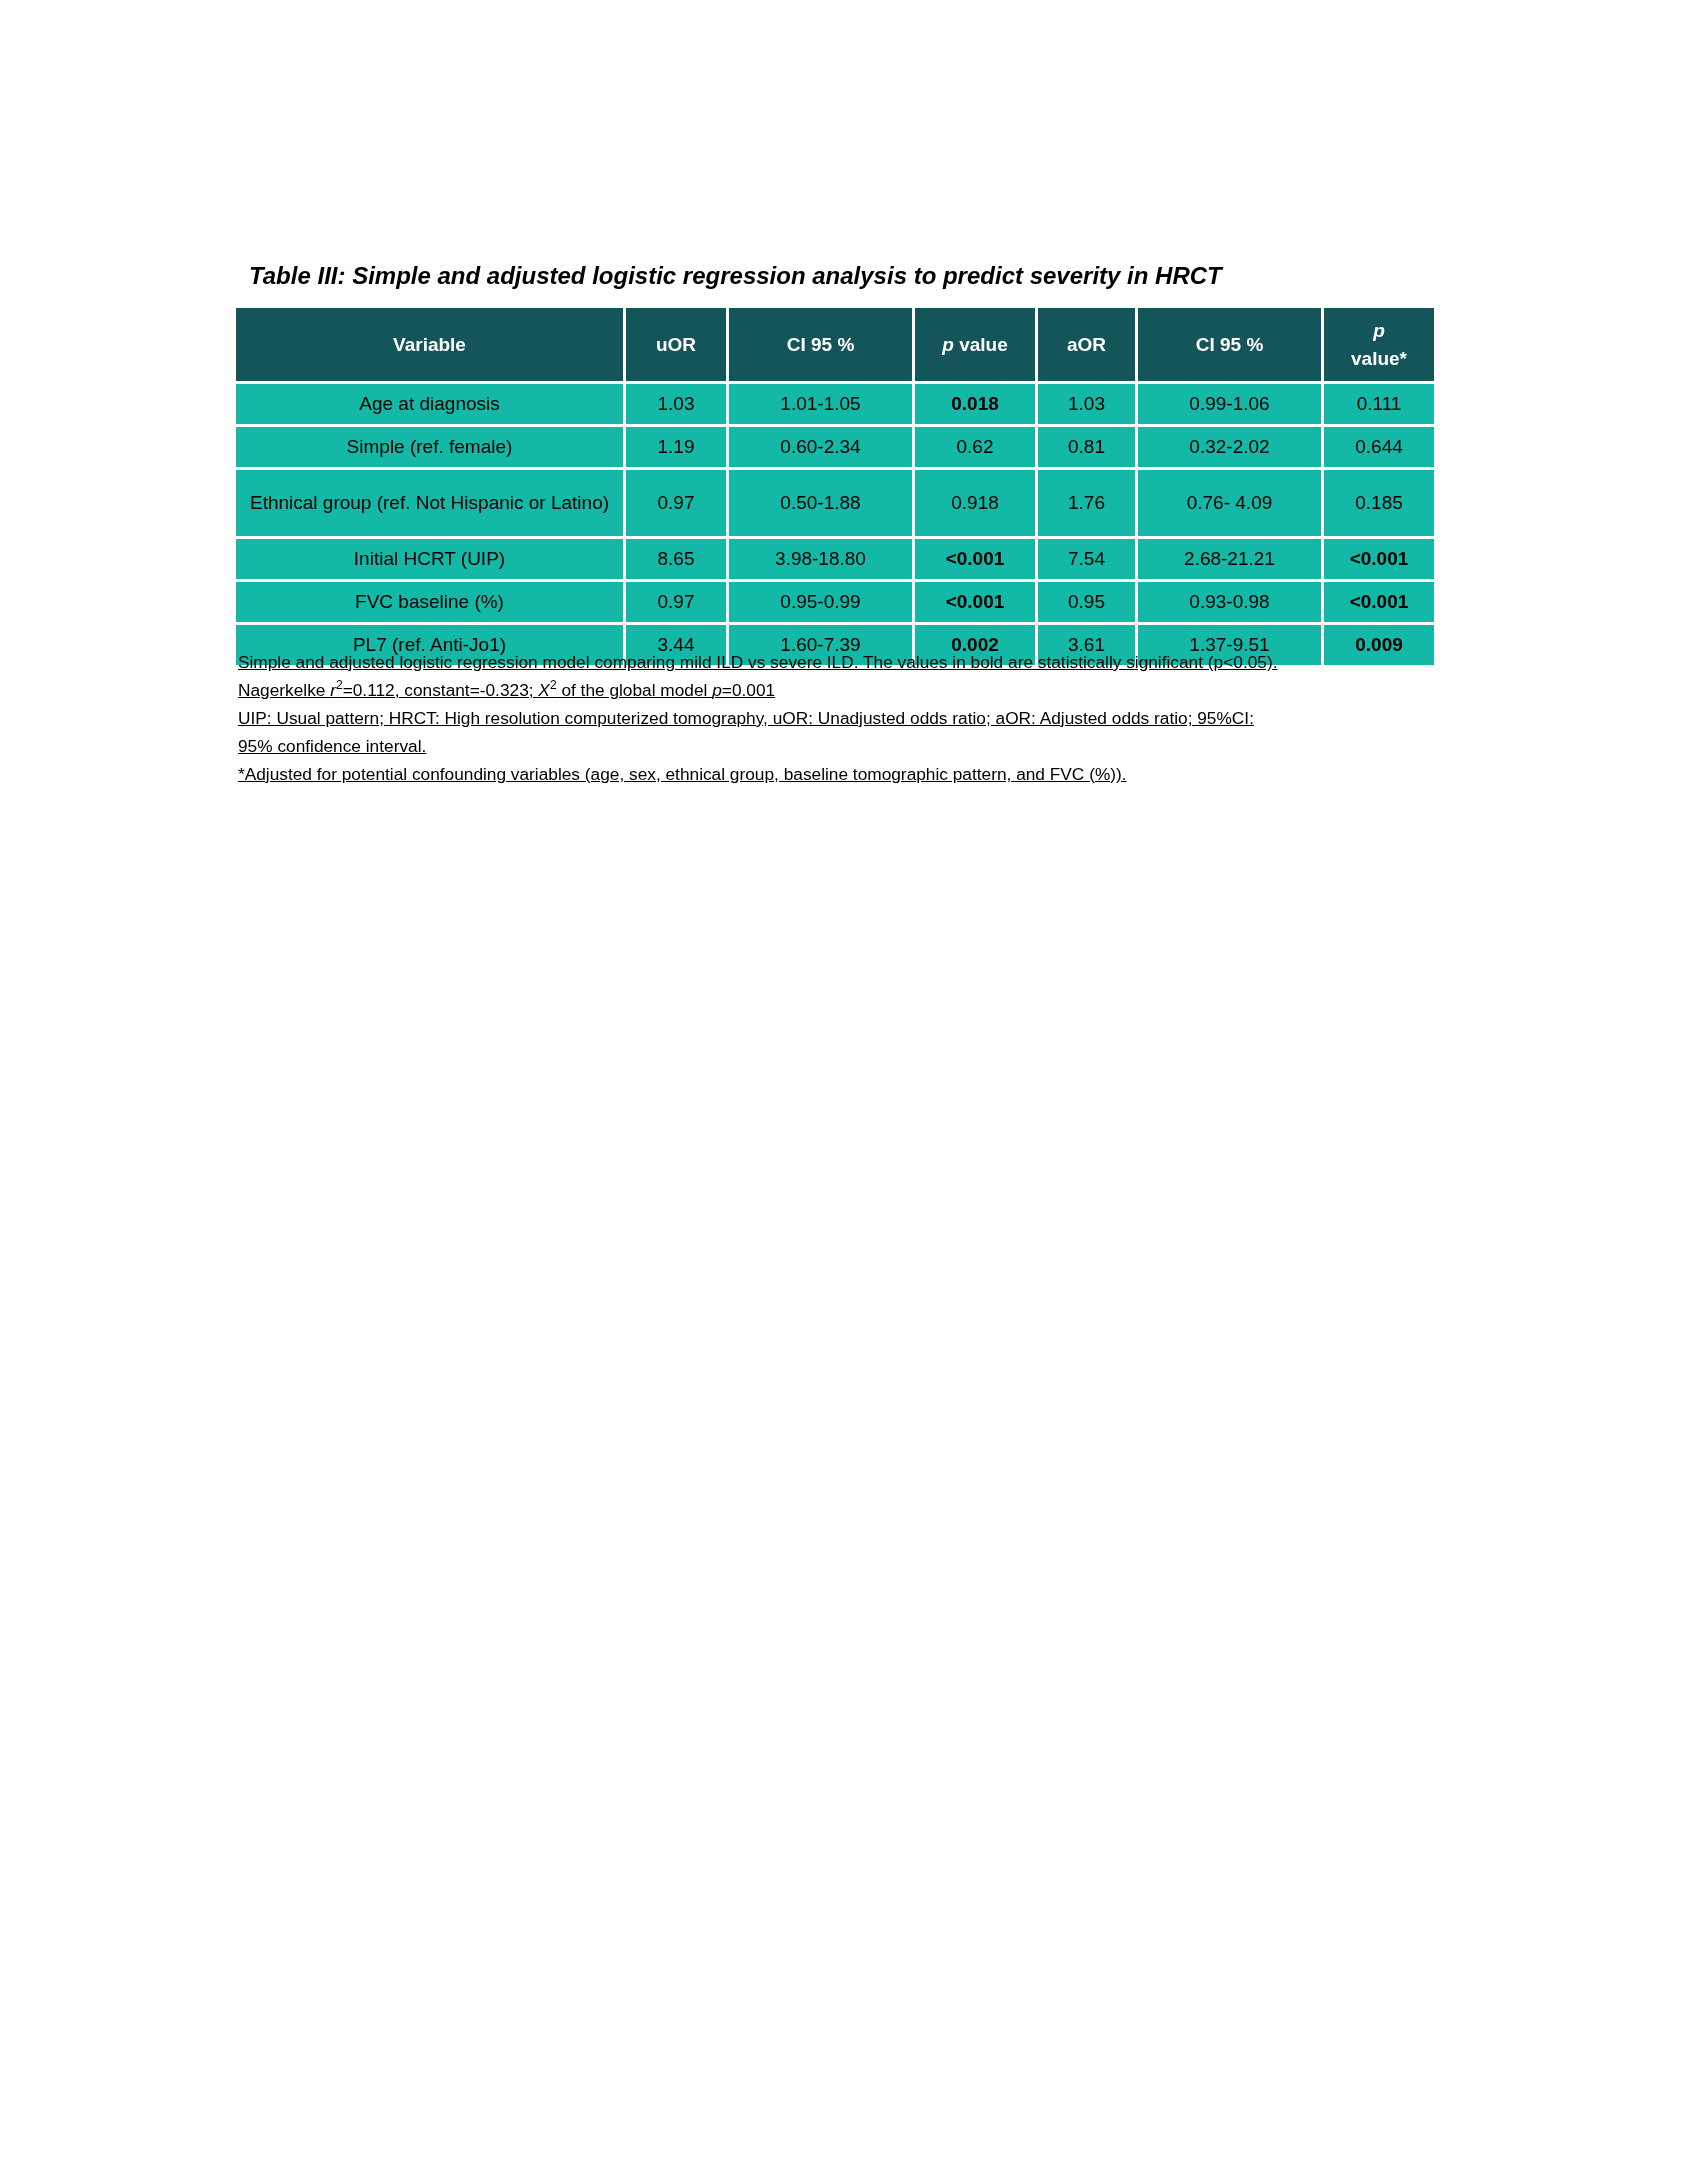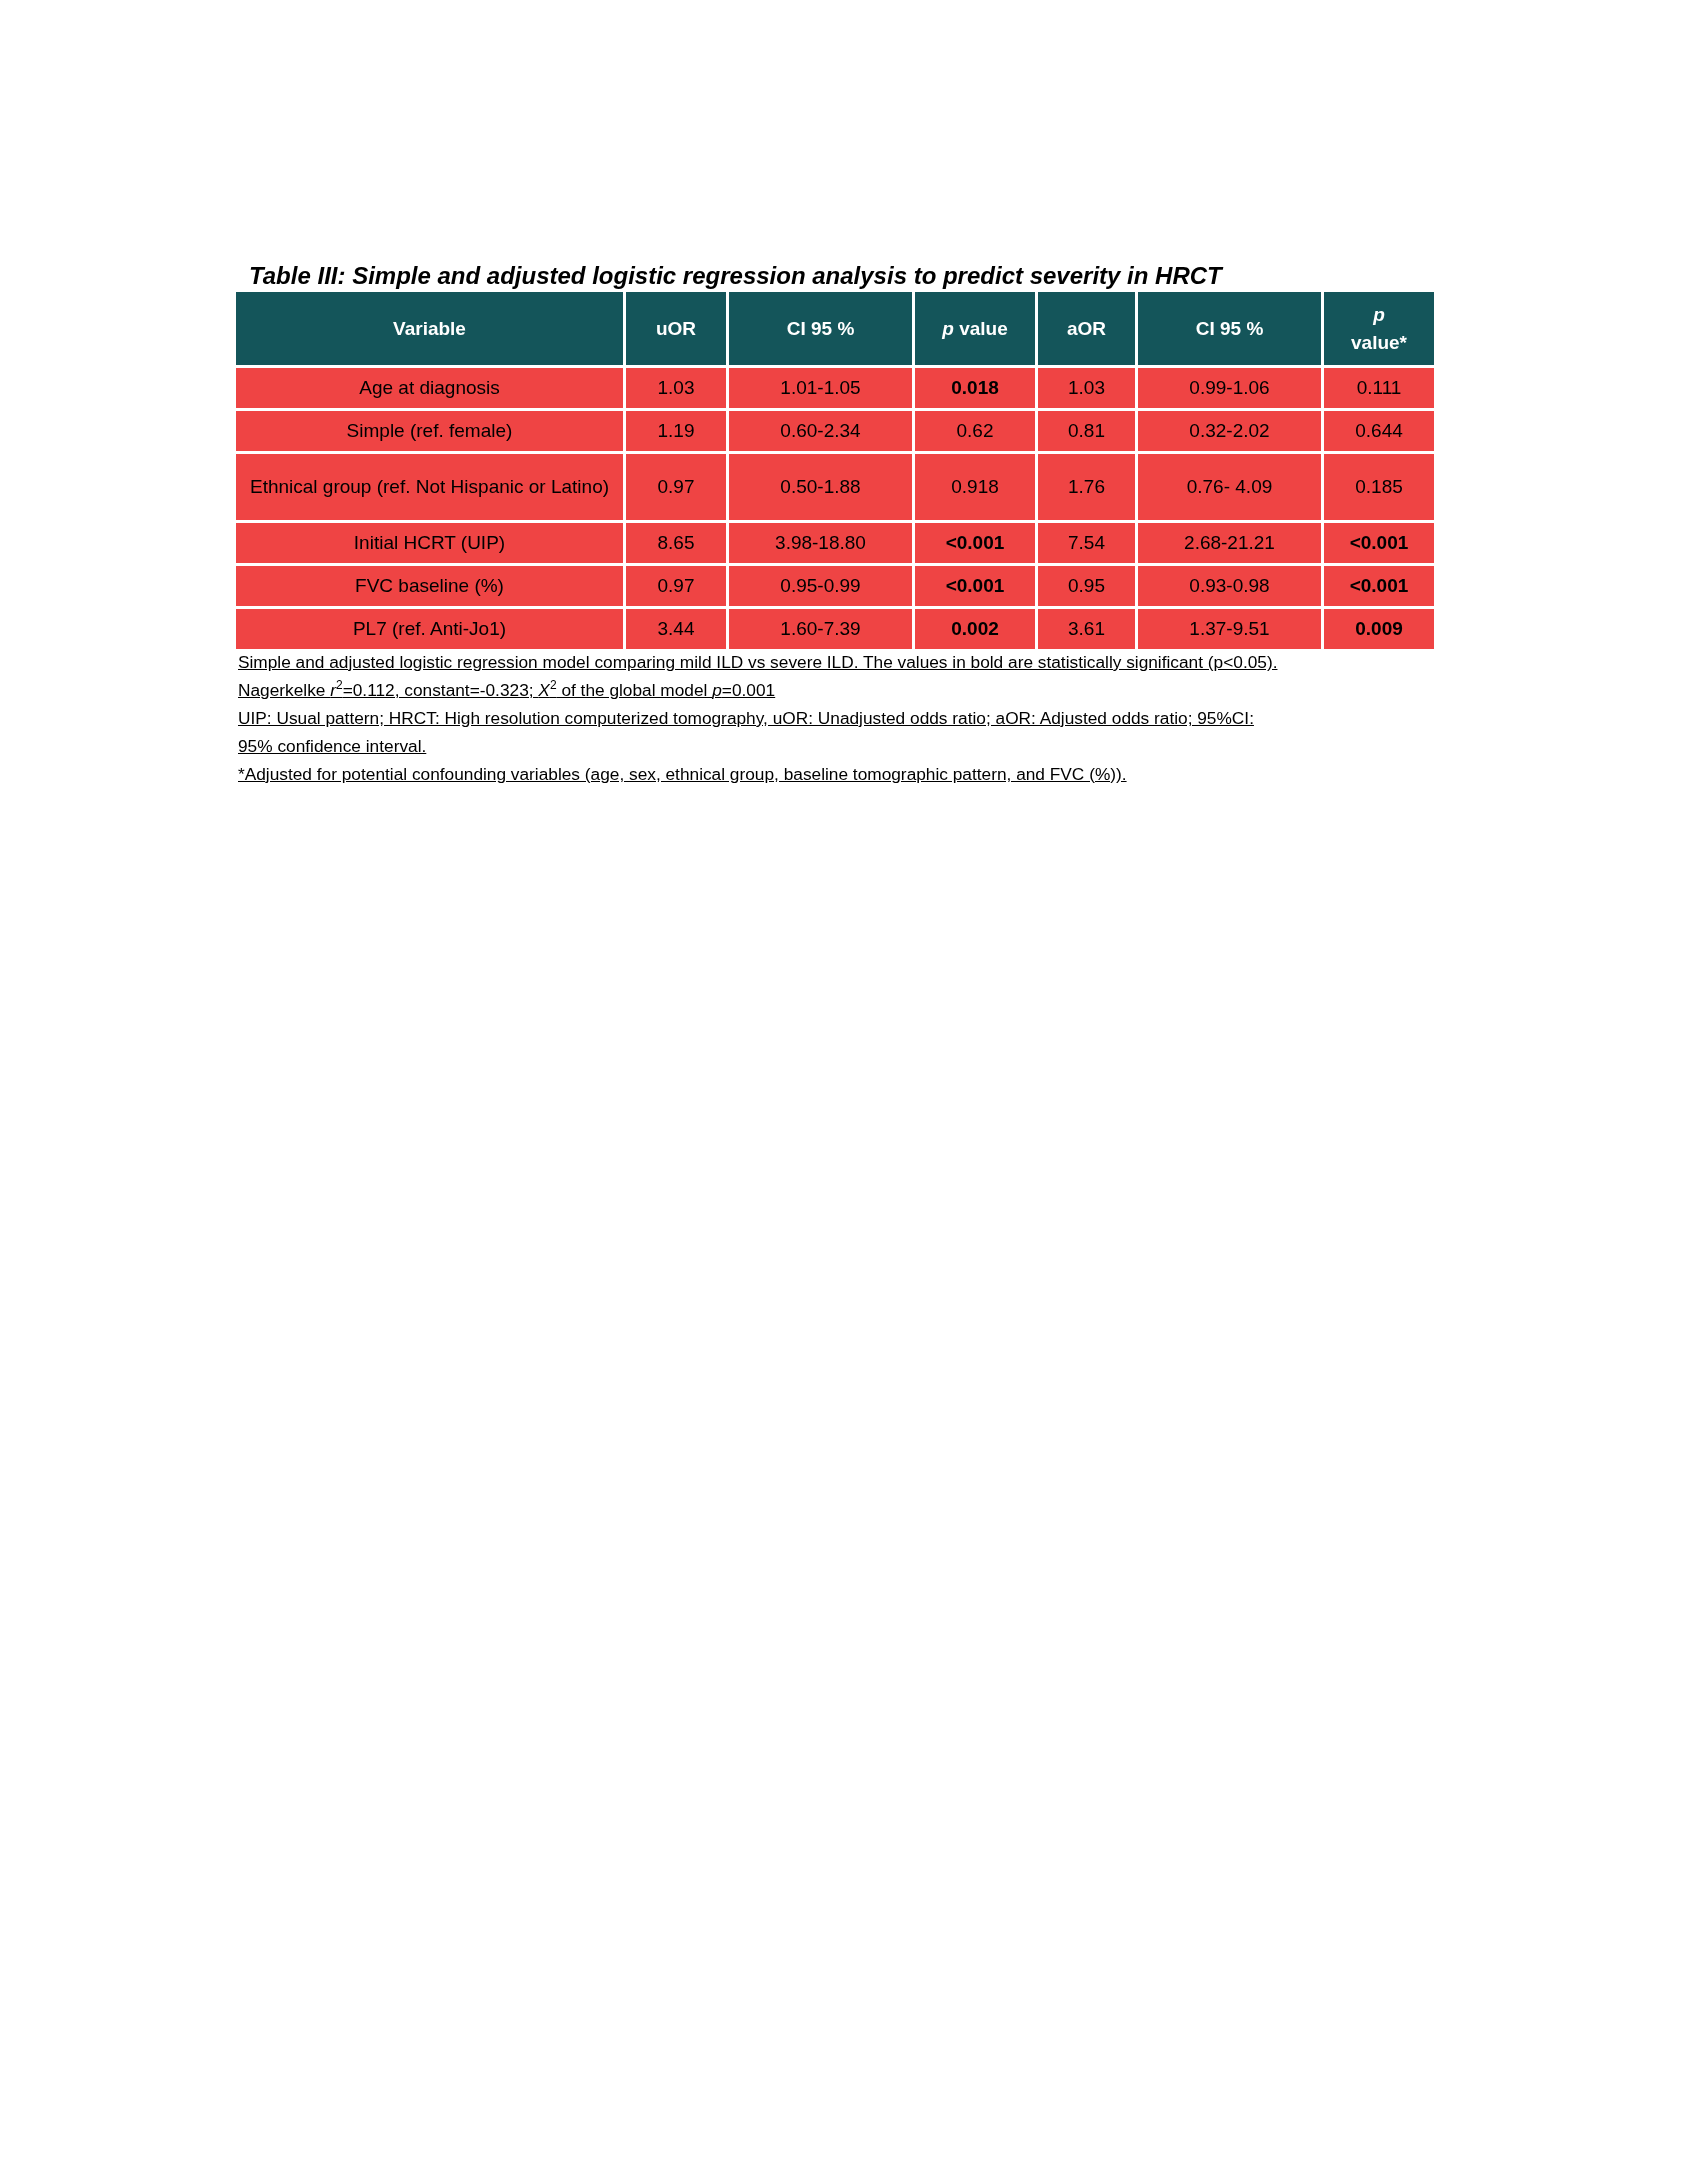--- a/index.html
+++ b/index.html
@@ -19,21 +19,21 @@
     position: absolute;
     left: 249px; top: 262px;
     font-size: 24px;
     font-weight: bold;
     font-style: italic;
     color: #000000;
     white-space: nowrap;
   }
   .table-wrap {
     position: absolute;
-    left: 233px; top: 289px;
+    left: 233px; top: 305px;
   }
   table.reg-table {
     border-collapse: collapse;
     table-layout: fixed;
     width: 1201px;
   }
   table.reg-table th, table.reg-table td {
     border: 3px solid #ffffff;
     padding: 0;
     vertical-align: middle;
@@ -41,21 +41,21 @@
   table.reg-table th {
     background: #14555A;
     color: #ffffff;
     font-size: 19px;
     font-weight: bold;
     text-align: center;
     height: 76px;
     line-height: 28px;
   }
   table.reg-table td {
-    background: #ef4444;
+    background: #14b8a6;
     font-size: 19px;
     text-align: center;
     height: 36px;
   }
   tr.row-tall td { height: 69px; }
   td.cell-variable {
     text-align: right;
     padding-right: 10px;
     padding-left: 8px;
     line-height: 40px;

